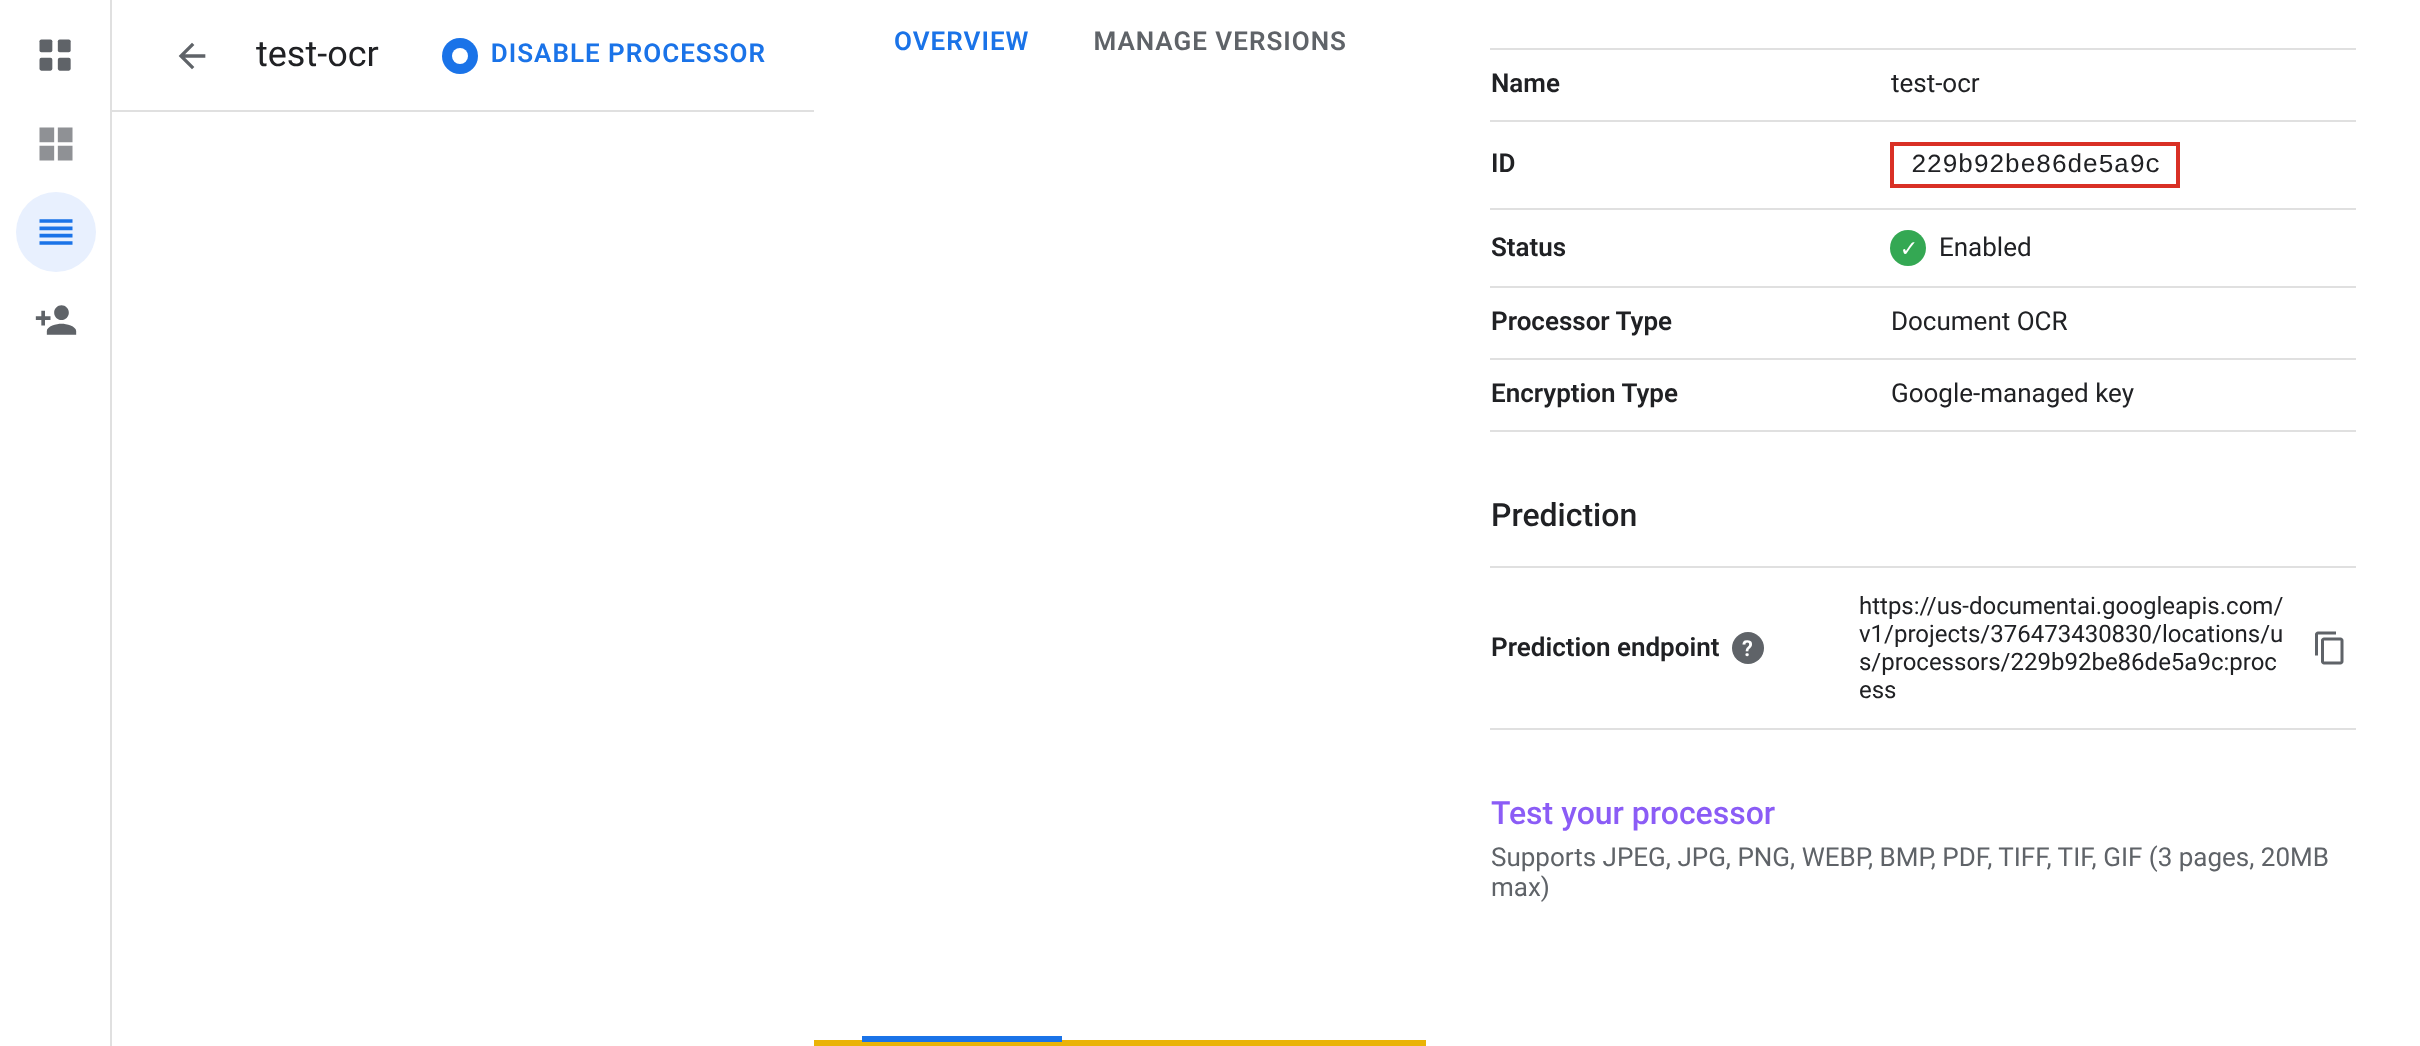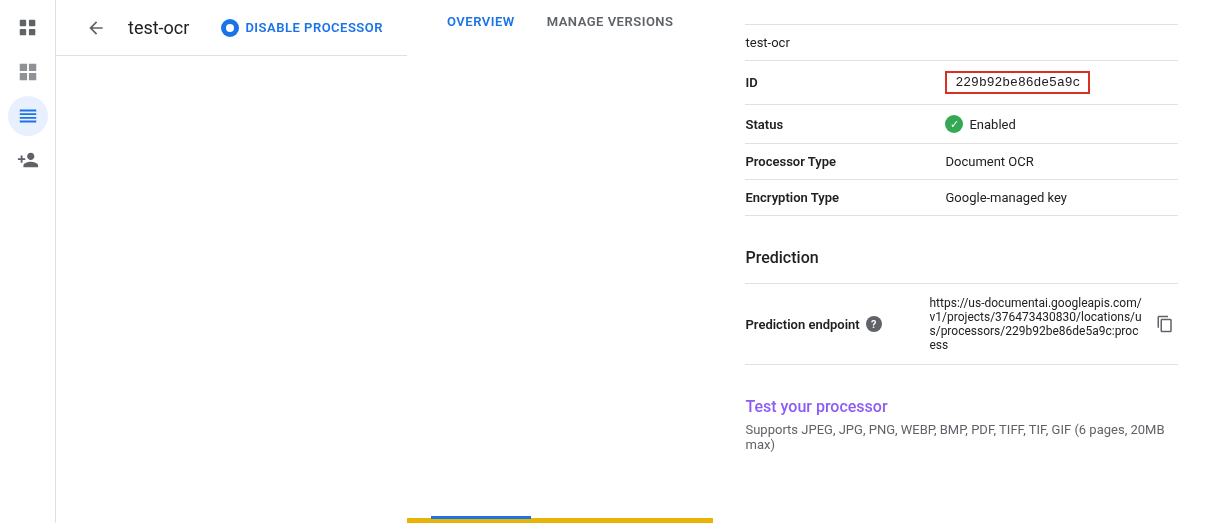--- a/index.html
+++ b/index.html
@@ -89,21 +89,21 @@
       width: 8px;
       height: 8px;
       background: white;
       border-radius: 50%;
     }
 
     
     .tabs {
       display: flex;
       padding: 0 24px;
-      border-bottom: 5px solid #eab308;
+      border-bottom: 3px solid #eab308;
       flex-shrink: 0;
     }
     .tab {
       padding: 14px 16px 12px;
       font-size: 13px;
       font-weight: 600;
       color: #5f6368;
       cursor: pointer;
       border-bottom: 3px solid transparent;
       text-transform: uppercase;
@@ -289,20 +289,21 @@
 
   <div class="tabs">
     <div class="tab active">OVERVIEW</div>
     <div class="tab">MANAGE VERSIONS</div>
   </div>
 
   <div class="content">
 
     <div class="info-table">
       <div class="info-row">
+        <span class="info-label">Name</span>
         <span class="info-value">test-ocr</span>
       </div>
       <div class="info-row">
         <span class="info-label">ID</span>
         <span class="info-value">
           <span class="id-box">229b92be86de5a9c</span>
         </span>
       </div>
       <div class="info-row">
         <span class="info-label">Status</span>
@@ -332,18 +333,18 @@
         <div class="copy-btn">
           <svg width="18" height="18" viewBox="0 0 24 24" fill="currentColor">
               <path d="M16 1H4c-1.1 0-2 .9-2 2v14h2V3h12V1zm3 4H8c-1.1 0-2 .9-2 2v14c0 1.1.9 2 2 2h11c1.1 0 2-.9 2-2V7c0-1.1-.9-2-2-2zm0 16H8V7h11v14z"></path>
             </svg>
         </div>
       </div>
     </div>
 
     <div class="test-section">
       <div class="test-title">Test your processor</div>
-      <div class="test-subtitle">Supports JPEG, JPG, PNG, WEBP, BMP, PDF, TIFF, TIF, GIF (6 pages, 20MB max)</div>
+      <div class="test-subtitle">Supports JPEG, JPG, PNG, WEBP, BMP, PDF, TIFF, TIF, GIF (3 pages, 20MB max)</div>
 
     </div>
 
   </div>
 </div>
 
 </body></html>

